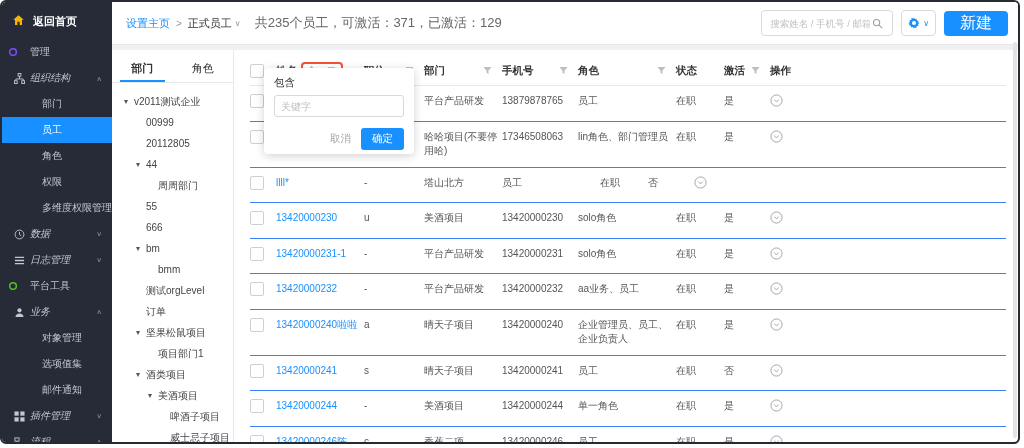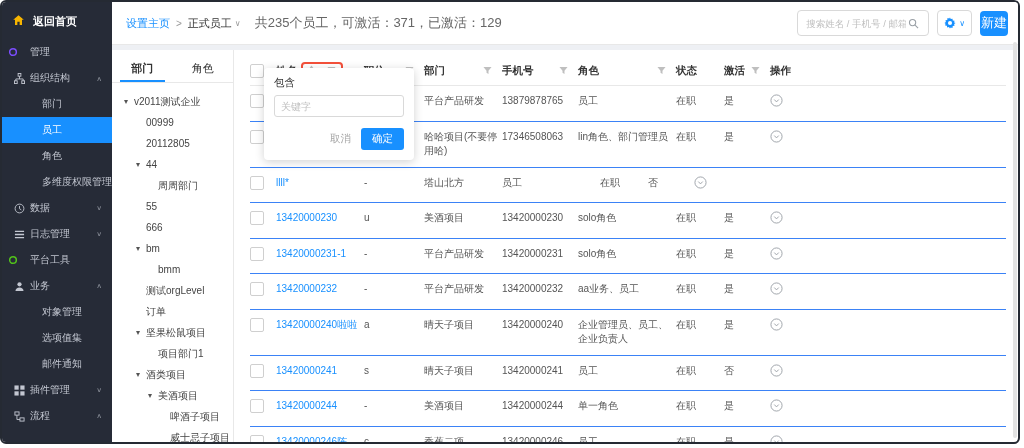--- a/index.html
+++ b/index.html
@@ -4,40 +4,40 @@
 <style>
   html,body{margin:0;padding:0;background:#fff;}
   body{width:1024px;height:448px;overflow:hidden;font-family:"Liberation Sans","DejaVu Sans",sans-serif;}
   .frame{position:relative;width:1020px;height:444px;border:2px solid #252a33;border-radius:6px;overflow:hidden;background:#fff;box-sizing:border-box;}
   
   .sidebar{position:absolute;left:0;top:0;bottom:0;width:110px;background:#262b37;color:#c3c7d1;font-size:10px;}
   .side-home{display:flex;align-items:center;gap:8px;padding:12px 0 10px 10px;color:#fff;font-size:11px;font-weight:bold;cursor:pointer;}
   .side-item{position:relative;height:26px;display:flex;align-items:center;cursor:pointer;}
   .side-item .lbl{white-space:nowrap;}
   .side-item.group{padding-left:6px;gap:12px;}
-  .side-item.section{padding-left:12px;gap:5px;}
+  .side-item.section{padding-left:12px;gap:5px;font-style:italic;}
   .side-item.sub{padding-left:40px;}
   .side-item.active{background:#1890ff;color:#fff;}
   .side-item .chev{position:absolute;right:10px;font-size:8px;color:#8a8f99;transform:scaleY(.8);}
   .side-item .ico{display:flex;align-items:center;}
   
   .main{position:absolute;left:110px;top:0;right:0;bottom:0;}
   .topbar{height:42px;border-bottom:1px solid #e8e8e8;display:flex;align-items:center;padding:0 10px 0 14px;background:#fff;}
   .crumb-link{color:#1890ff;font-size:11px;cursor:pointer;}
   .crumb-sep{color:#999;font-size:10px;margin:0 6px;}
   .crumb-cur{color:#333;font-size:11px;}
   .crumb-caret{color:#999;font-size:8px;margin-left:3px;}
   .stats{color:#666;font-size:13px;margin-left:14px;}
   .top-actions{margin-left:auto;display:flex;align-items:center;gap:8px;}
   .searchbox{display:flex;align-items:center;border:1px solid #d9d9d9;border-radius:4px;height:24px;padding:0 6px;width:118px;background:#fff;}
   .searchbox input{border:none;outline:none;width:100px;font-size:9.5px;color:#333;font-family:inherit;}
   .searchbox input::placeholder{color:#bfbfbf;}
   .gearbtn{display:flex;align-items:center;gap:3px;border:1px solid #d9d9d9;border-radius:4px;height:24px;padding:0 6px;cursor:pointer;background:#fff;}
   .gearbtn .chev{font-size:8px;color:#1890ff;}
-  .newbtn{background:#1890ff;color:#fff;border:none;border-radius:4px;height:25px;padding:0 1px;font-size:13px;cursor:pointer;font-family:inherit;}
+  .newbtn{background:#1890ff;color:#fff;border:none;border-radius:4px;height:25px;padding:0 16px;font-size:16px;cursor:pointer;font-family:inherit;}
   .gapstrip{height:5px;background:#eef0f4;}
   
   .content{display:flex;height:calc(100% - 48px);}
   .treepanel{width:122px;border-right:1px solid #e8e8e8;box-sizing:border-box;padding-top:6px;flex:none;overflow:hidden;}
   .tabs{display:flex;border-bottom:1px solid #e8e8e8;height:26px;}
   .tab{flex:1;text-align:center;font-size:11px;color:#333;line-height:24px;cursor:pointer;position:relative;}
   .tab.active{color:#333;font-weight:bold;}
   .tab.active::after{content:"";position:absolute;left:8px;right:8px;bottom:0;height:2px;background:#1890ff;}
   .tree{padding-top:8px;font-size:10px;color:#444;}
   .tree-row{display:flex;align-items:center;height:21px;cursor:pointer;white-space:nowrap;}
@@ -49,21 +49,21 @@
   .tc{flex:none;padding:8px 4px 8px 0;font-size:10px;color:#555;line-height:1.45;box-sizing:border-box;word-break:break-all;}
   .trow.head .tc{font-size:10.5px;color:#333;font-weight:bold;padding:6px 4px 6px 0;display:flex;align-items:center;}
   .tc.last{flex:1;}
   .cb{width:12px;height:12px;border:1px solid #cfcfcf;border-radius:2px;background:#fff;display:inline-block;cursor:pointer;}
   .namelink{color:#1890ff;cursor:pointer;}
   .funnel{margin-left:auto;display:inline-flex;cursor:pointer;padding-right:6px;}
   .hl{display:inline-flex;align-items:center;gap:12px;border:2px solid #f4503a;border-radius:4px;padding:1px 5px;margin-left:4px;}
   .sorter{display:inline-flex;flex-direction:column;line-height:0;cursor:pointer;}
   .actioncircle{display:inline-flex;cursor:pointer;}
   
-  .popup{position:absolute;left:262px;top:66px;width:150px;background:#fff;border-radius:4px;box-shadow:0 2px 10px rgba(0,0,0,.18);padding:8px 10px 10px;z-index:20;box-sizing:border-box;}
+  .popup{position:absolute;left:262px;top:66px;width:150px;background:#fff;border-radius:4px;box-shadow:0 2px 10px rgba(0,0,0,.18);padding:8px 10px 4px;z-index:20;box-sizing:border-box;}
   .popup .plabel{font-size:10.5px;color:#333;margin-bottom:5px;}
   .popup input{width:100%;height:22px;border:1px solid #d9d9d9;border-radius:3px;font-size:10px;padding:0 6px;box-sizing:border-box;outline:none;font-family:inherit;}
   .popup input::placeholder{color:#bfbfbf;}
   .pfoot{display:flex;justify-content:flex-end;align-items:center;gap:10px;margin-top:11px;}
   .btn-cancel{background:none;border:none;color:#a6a6a6;font-size:10.5px;cursor:pointer;font-family:inherit;padding:0;}
   .btn-ok{background:#1890ff;color:#fff;border:none;border-radius:3px;font-size:10.5px;padding:4px 11px;cursor:pointer;font-family:inherit;}
   .vscroll{position:absolute;right:1px;top:40px;bottom:4px;width:4px;background:#e3e3e3;border-radius:2px;}
 </style>
 </head>
 <body>
@@ -99,20 +99,23 @@
           <span class="chev">∧</span>
         </div>
         <div class="side-item sub">
           <span class="lbl">部门</span>
         </div>
         <div class="side-item sub active">
           <span class="lbl">员工</span>
         </div>
         <div class="side-item sub">
           <span class="lbl">角色</span>
+        </div>
+        <div class="side-item sub">
+          <span class="lbl">权限</span>
         </div>
         <div class="side-item sub">
           <span class="lbl">多维度权限管理</span>
         </div>
         <div class="side-item section">
           <span class="ico">
             <svg viewBox="0 0 12 12" width="11" height="11" fill="none" stroke="#c3c7d1">
               <circle cx="6" cy="6" r="4.8"></circle>
               <path d="M6 3.2v3l2 1.3"></path>
             </svg>

